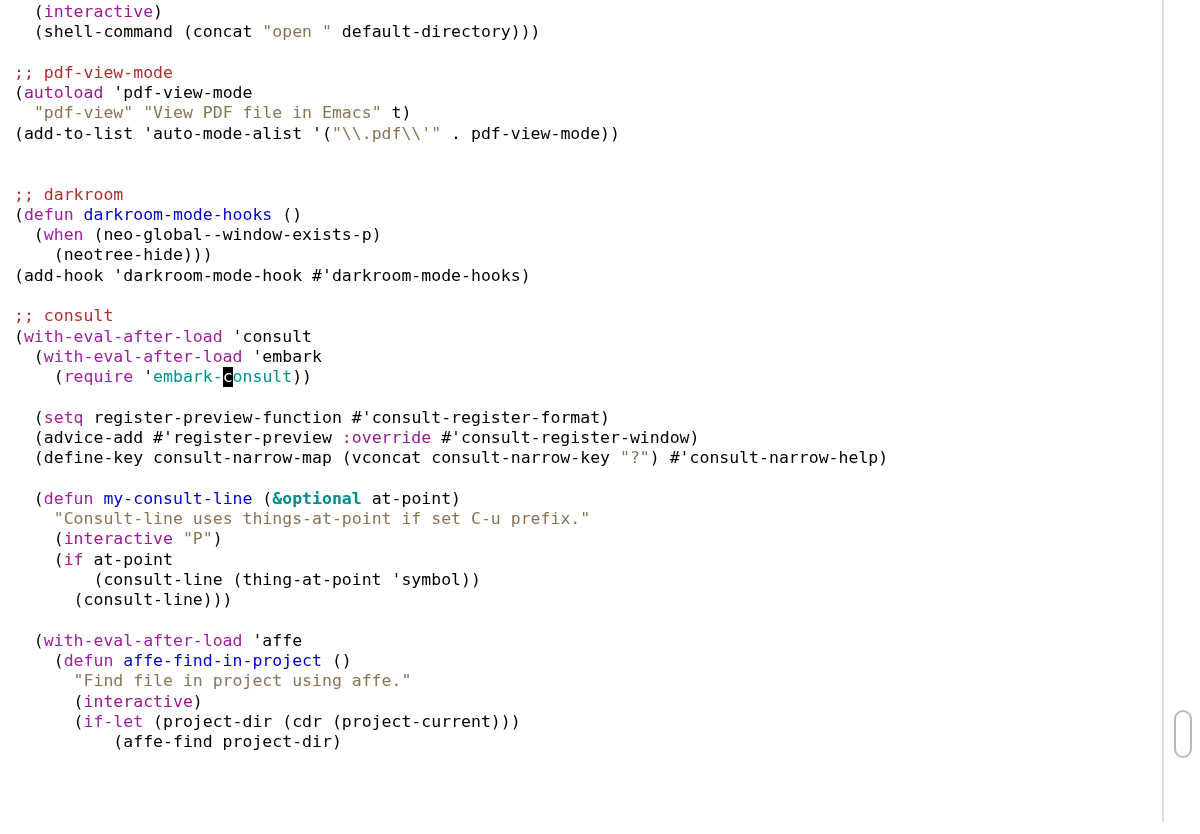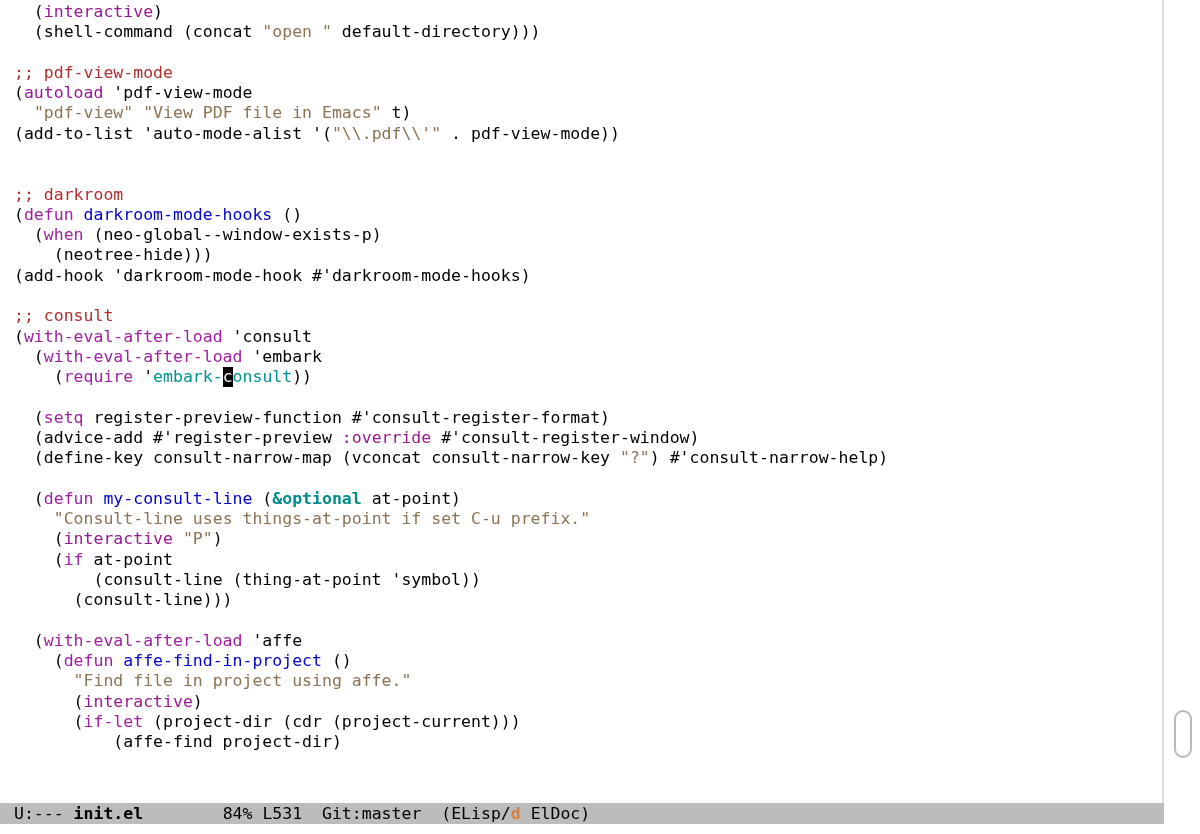--- a/index.html
+++ b/index.html
@@ -117,18 +117,17 @@
 <span></span>
 <span><span>  (</span><span class="kw">with-eval-after-load</span><span> 'affe</span></span>
 <span><span>    (</span><span class="kw">defun</span><span> </span><span class="fn">affe-find-in-project</span><span> ()</span></span>
 <span><span>      </span><span class="st">"Find file in project using affe."</span></span>
 <span><span>      (</span><span class="bi">interactive</span><span>)</span></span>
 <span><span>      (</span><span class="kw">if-let</span><span> (project-dir (cdr (project-current)))</span></span>
 <span>          (affe-find project-dir)</span></div>
 
   <div class="right-gutter"></div>
 
-  <div class="modeline"><span>U:--- </span><span class="buf">init.el</span><span>        </span><span>84%</span><span> L531</span><span>  Git:master</span><span>  (ELisp</span><span>/</span><span class="accent">d</span><span> ElDoc)</span></div>
 </div>
 
 <div class="scrollbar-area">
   <div class="scroll-thumb"></div>
 </div>
 
 </body></html>

